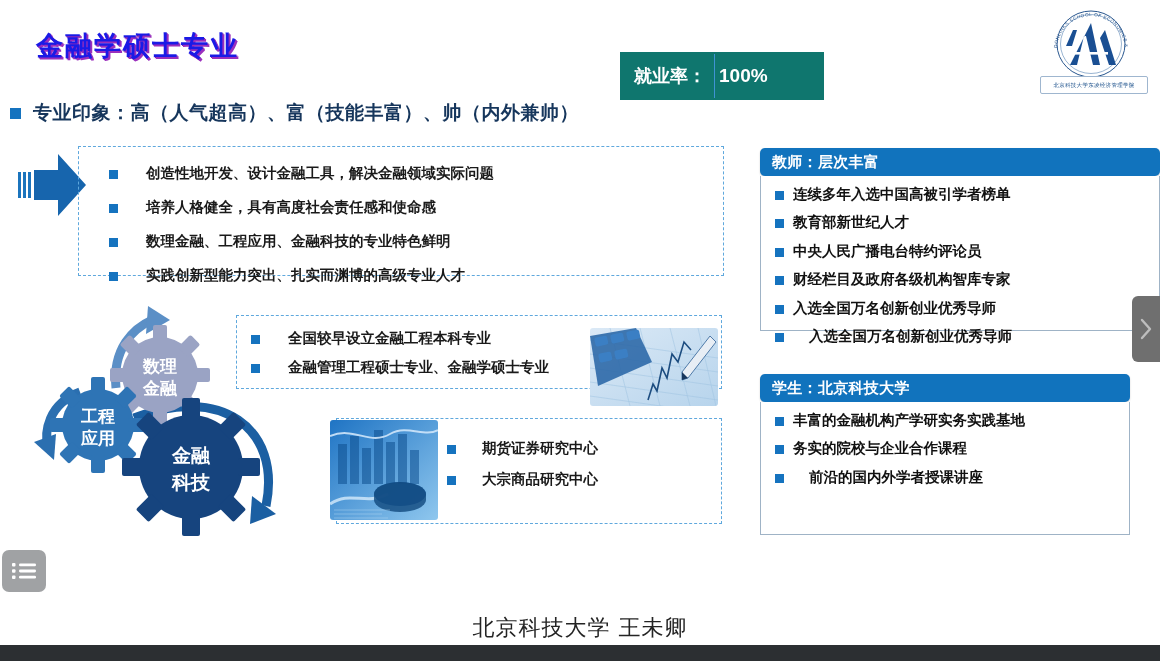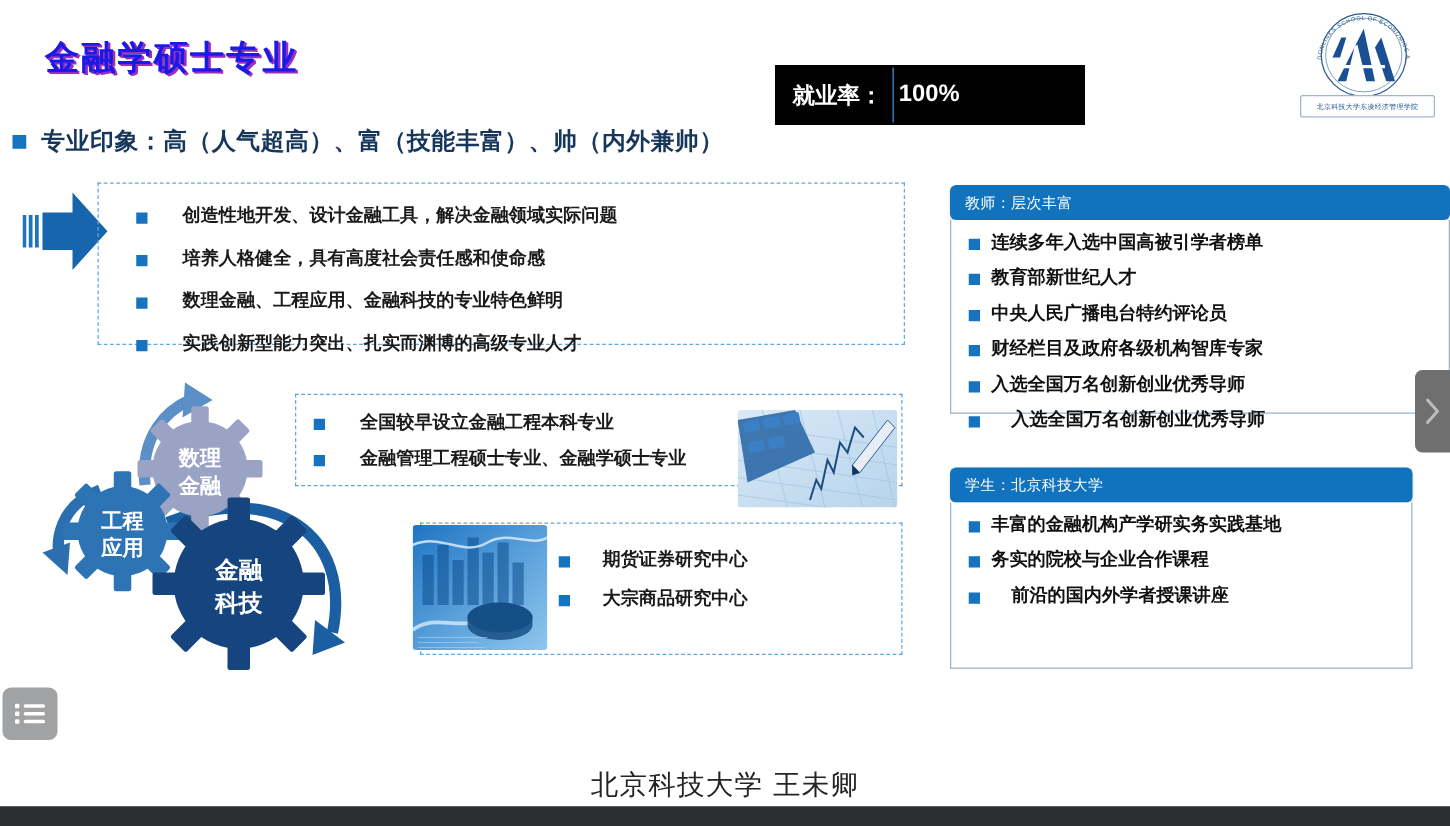--- a/index.html
+++ b/index.html
@@ -11,21 +11,21 @@
          color:#1a1ae6;letter-spacing:2px;
          text-shadow:2px 2px 0 #9b2fbd, 1px 1px 0 #7a1fa8;
          font-family:"DejaVu Sans","Liberation Sans",sans-serif;}
 
   
   .subline{position:absolute;left:10px;top:100px;display:flex;align-items:center;gap:12px;}
   .sq{width:11px;height:11px;background:#1573bf;flex:none;}
   .subline .txt{font-size:19px;font-weight:bold;color:#16365c;letter-spacing:.5px;}
 
   
-  .empbox{position:absolute;left:620px;top:52px;width:248px;height:48px;background:#000000;
+  .empbox{position:absolute;left:620px;top:52px;width:204px;height:48px;background:#0f766e;
           display:flex;align-items:center;}
   .empbox .lab{color:#ffffff;font-size:18px;font-weight:bold;margin-left:14px;}
   .empbox .divider{width:1px;height:44px;background:#3f93d4;margin:0 0 0 8px;}
   .empbox .val{color:#ffffff;font-size:19px;font-weight:bold;margin-left:4px;}
 
   
   .logo{position:absolute;left:1040px;top:8px;width:106px;height:88px;}
   .logo .seal{position:absolute;left:8px;top:0;width:86px;height:70px;}
   .logo .cap{position:absolute;left:0;top:68px;width:106px;height:16px;border:1px solid #9fb6cf;
              border-radius:2px;display:flex;align-items:center;justify-content:center;
@@ -67,21 +67,21 @@
   #photo2{left:330px;top:420px;width:108px;height:100px;}
   #photo2 .refl{position:absolute;left:0;top:100px;width:108px;height:28px;}
 
   
   .gears{position:absolute;left:24px;top:300px;width:290px;height:244px;}
 
   
   .panel{position:absolute;}
   .phead{height:28px;background:#1173bd;border-radius:5px;display:flex;align-items:center;
          box-shadow:0 1px 2px rgba(0,0,0,.18);}
-  .phead span{color:#fff;font-size:12px;font-weight:normal;margin-left:12px;letter-spacing:.3px;}
+  .phead span{color:#fff;font-size:15px;font-weight:bold;margin-left:12px;letter-spacing:.3px;}
   .pbody{border:1px solid #9fb3c6;border-top:none;background:#fff;}
   .pbody ul{list-style:none;margin:0;padding:10px 0 8px 14px;}
   .pbody li{display:flex;align-items:flex-start;margin-bottom:11px;}
   .pbody li:last-child{margin-bottom:2px;gap:16px;}
   .pbody .bsq{width:9px;height:9px;background:#1573bf;margin-top:5px;margin-right:9px;flex:none;}
   .pbody .t{font-size:14.5px;font-weight:bold;color:#111;line-height:1.2;}
 
   #panelTeacher{left:760px;top:148px;width:400px;}
   #panelTeacher .pbody{height:154px;}
   #panelStudent{left:760px;top:374px;width:370px;}

